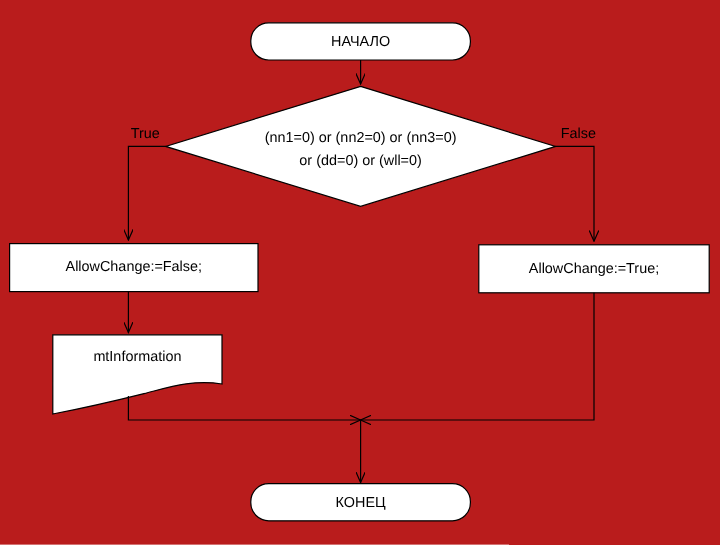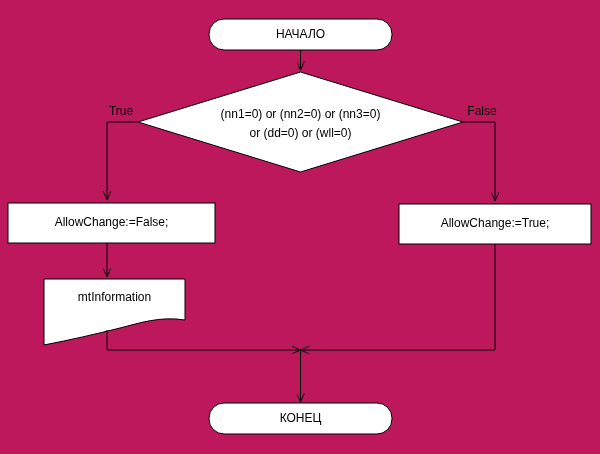--- a/index.html
+++ b/index.html
@@ -7,21 +7,21 @@
     padding: 0;
     background: #ffffff;
   }
   body {
     font-family: "Liberation Sans", sans-serif;
   }
   #flowchart-canvas {
     position: relative;
     width: 600px;
     height: 454px;
-    background: #be185d;
+    background: #b91c1c;
     overflow: hidden;
   }
   svg.chart-svg {
     position: absolute;
     top: 0;
     left: 0;
     width: 600px;
     height: 454px;
   }
   .shape-outline {

